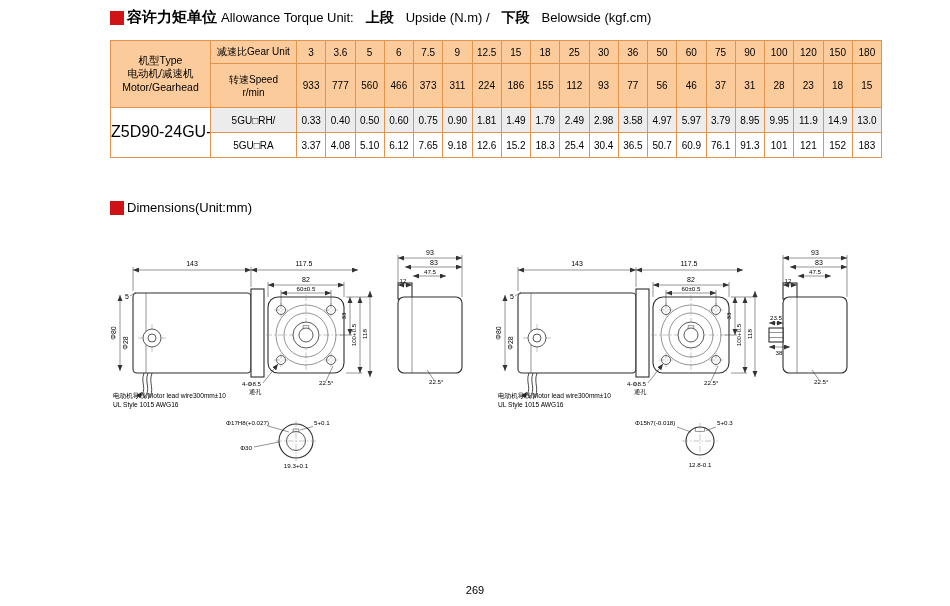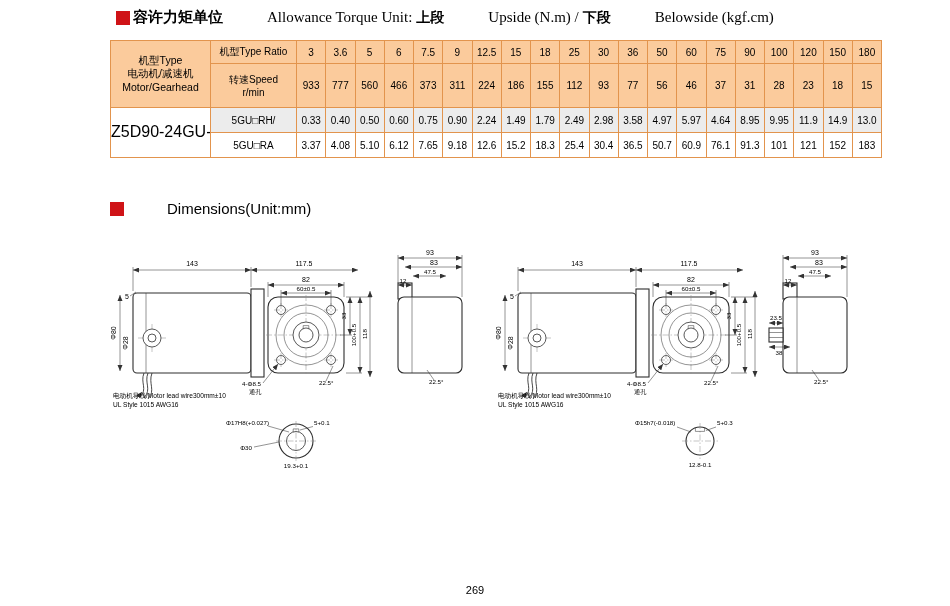--- a/index.html
+++ b/index.html
@@ -6,22 +6,22 @@
   html,body { background:#fff; }
   body {
     width:950px; height:606px; position:relative; overflow:hidden;
     font-family:"Liberation Sans", sans-serif; color:#000;
   }
 
   
   .sec-title { position:absolute; display:flex; align-items:center; white-space:nowrap; }
   .red-sq { width:14px; height:14px; background:var(--accent-red,#cf1317); display:inline-block; margin-right:3px; flex:0 0 auto; }
   .cnb  { font-weight:bold; font-size:15px; margin-right:4px; }
-  .cnb2 { font-weight:bold; font-size:14px; margin:0 4px; }
-  .ent  { font-size:15px;margin-left:40px; }
+  .cnb2 { font-weight:bold; font-size:14px; margin:0 12px; }
+  .ent  { font-size:13px; }
 
   
   table.torque {
     position:absolute; left:110px; top:40px; width:772px;
     border-collapse:collapse; table-layout:fixed; font-size:10px;
   }
   table.torque td {
     border:1px solid var(--table-border,#e2944d);
     text-align:center; vertical-align:middle; padding:1px 0;
     overflow:hidden; white-space:nowrap;
@@ -44,21 +44,21 @@
   .wire{ fill:none; stroke:#333; stroke-width:0.9; }
   text.d    { font-size:7px;  fill:#000; }
   text.d6   { font-size:6.2px; fill:#000; }
   text.note { font-size:6.6px; fill:#000; }
 
   .page-num { position:absolute; left:0; right:0; top:540px; text-align:center; font-size:11px;margin-top:44px; }
 </style>
 </head>
 <body>
 
-<div class="sec-title" style="left:116px; top:8px;font-family:Liberation Serif, serif;">
+<div class="sec-title" style="left:110px; top:8px;">
   <span class="red-sq"></span>
   <span class="cnb">容许力矩单位</span>
   <span class="ent">Allowance Torque Unit:</span>
   <span class="cnb2">上段</span>
   <span class="ent">Upside (N.m) /</span>
   <span class="cnb2">下段</span>
   <span class="ent">Belowside (kgf.cm)</span>
 </div>
 
 <table class="torque">
@@ -66,21 +66,21 @@
       <col style="width:100px">
       <col style="width:86px">
     </colgroup>
   <tbody>
     <tr class="hdr r1">
       <td class="c1" rowspan="2">
         <div>机型Type</div>
         <div>电动机/减速机</div>
         <div>Motor/Gearhead</div>
       </td>
-      <td>机型Type Ratio</td>
+      <td>减速比Gear Unit</td>
     <td>3</td>
         <td>3.6</td>
         <td>5</td>
         <td>6</td>
         <td>7.5</td>
         <td>9</td>
         <td>12.5</td>
         <td>15</td>
         <td>18</td>
         <td>25</td>
@@ -123,29 +123,29 @@
       </tr>
     <tr class="alt r3">
       <td class="c1 model" rowspan="2">Z5D90-24GU-28S</td>
       <td>5GU□RH/</td>
     <td>0.33</td>
         <td>0.40</td>
         <td>0.50</td>
         <td>0.60</td>
         <td>0.75</td>
         <td>0.90</td>
-        <td>2.24</td>
+        <td>1.81</td>
         <td>1.49</td>
         <td>1.79</td>
         <td>2.49</td>
         <td>2.98</td>
         <td>3.58</td>
         <td>4.97</td>
         <td>5.97</td>
-        <td>4.64</td>
+        <td>3.79</td>
         <td>8.95</td>
         <td>9.95</td>
         <td>11.9</td>
         <td>14.9</td>
         <td>13.0</td>
       </tr>
     <tr class="r4">
       <td>5GU□RA</td>
     <td>3.37</td>
         <td>4.08</td>

